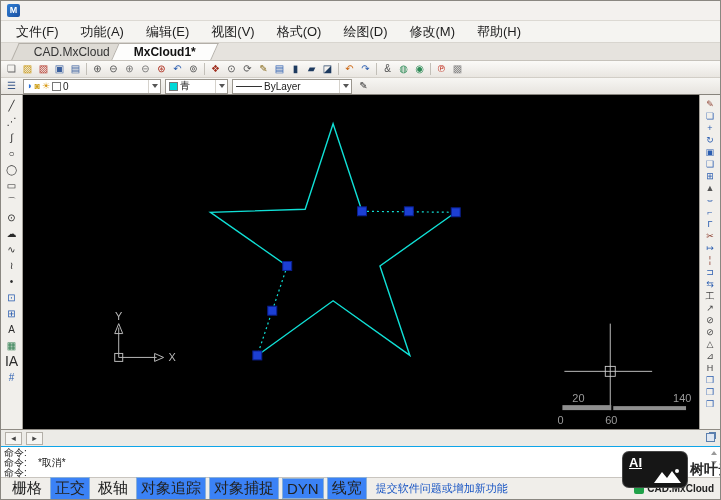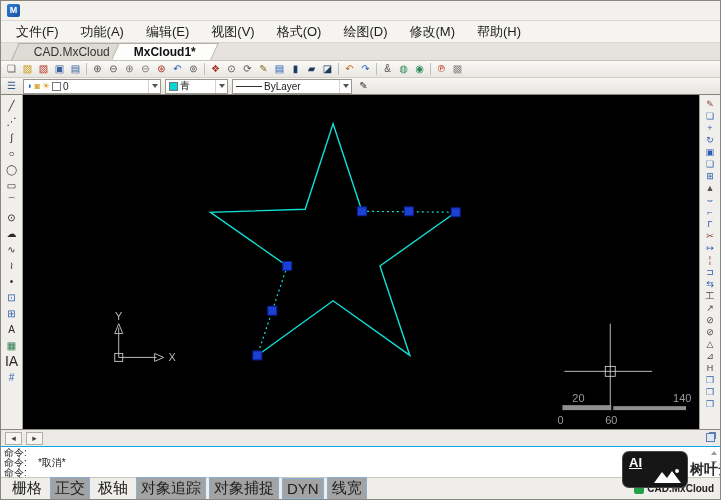--- a/index.html
+++ b/index.html
@@ -46,21 +46,21 @@
   
   .cmd{height:31px;background:#ffffff;border-top:1px solid #0ea5e9;padding:1px 3px;position:relative;}
   .cmdline{font-size:10px;line-height:10px;color:#222;white-space:pre;}
   .cmd-caret{position:absolute;right:3px;width:0;height:0;border-left:3px solid transparent;border-right:3px solid transparent;}
   .caret-up{top:4px;border-bottom:4px solid #999;}
   .caret-dn{top:14px;border-top:4px solid #999;}
   
   .status{height:22px;background:#f0eeea;border-top:1px solid #c9c5bf;display:flex;align-items:center;padding:0 6px;gap:3px;}
   .coords{font-size:11.5px;color:#222;width:212px;white-space:nowrap;}
   .toggle{font-size:15px;color:#222;padding:1px 4px;border:1px solid transparent;white-space:nowrap;}
-  .toggle.on{border:1px solid #8ab0d8;background:#a3a3a3;}
+  .toggle.on{border:1px solid #8ab0d8;background:#3b82f6;}
   .statuslink{font-size:11px;color:#1a56c4;margin-left:6px;white-space:nowrap;cursor:pointer;}
   .brand{margin-left:auto;display:flex;align-items:center;gap:3px;}
   .brandicon{width:10px;height:10px;background:#21a24a;border-radius:2px;}
   .brandtext{font-size:10px;font-weight:bold;color:#222;white-space:nowrap;}
   
   .logo{position:absolute;left:622px;top:451px;z-index:6;display:flex;align-items:center;gap:3px;}
   .logobox{width:64px;height:35px;background:#161616;border-radius:6px;position:relative;box-shadow:0 0 0 1px #444;}
   .logobox .ai{position:absolute;left:6px;top:3px;color:#fff;font-size:13px;font-weight:bold;text-decoration:underline;}
   .logobox svg{position:absolute;right:4px;bottom:3px;}
   .logoname{font-size:14px;font-weight:bold;color:#2b2b2b;white-space:nowrap;}
@@ -277,20 +277,21 @@
   <div class="status">
     <span id="toggles" style="display:flex;align-items:center;gap:3px;">
         <span class="toggle">栅格</span>
         <span class="toggle on">正交</span>
         <span class="toggle">极轴</span>
         <span class="toggle on">对象追踪</span>
         <span class="toggle on">对象捕捉</span>
         <span class="toggle on">DYN</span>
         <span class="toggle on">线宽</span>
       </span>
+    <span class="statuslink">提交软件问题或增加新功能</span>
     <span class="brand">
       <span class="brandicon"></span>
       <span class="brandtext">CAD.MxCloud</span>
     </span>
   </div>
 
   <div class="logo">
     <div class="logobox">
       <span class="ai">AI</span>
       <svg width="30" height="16" viewBox="0 0 30 16">

